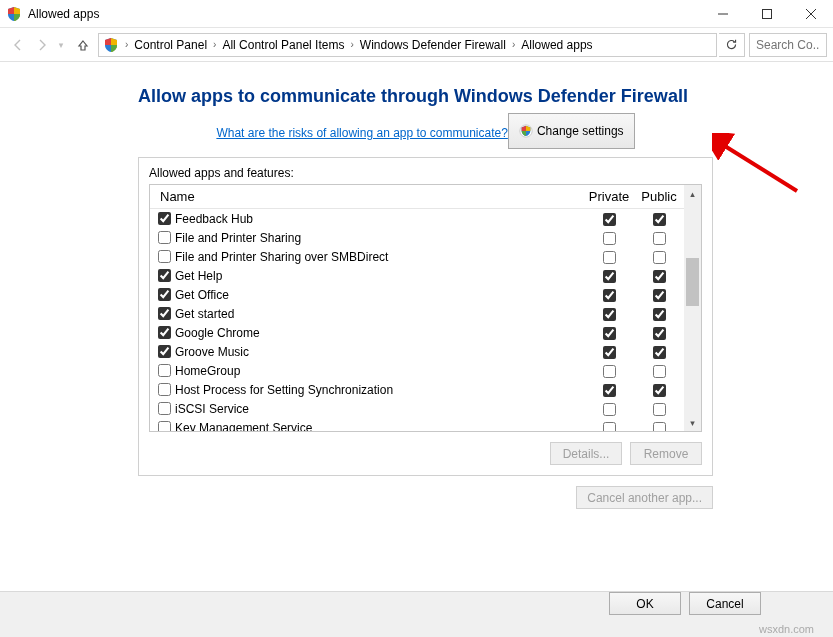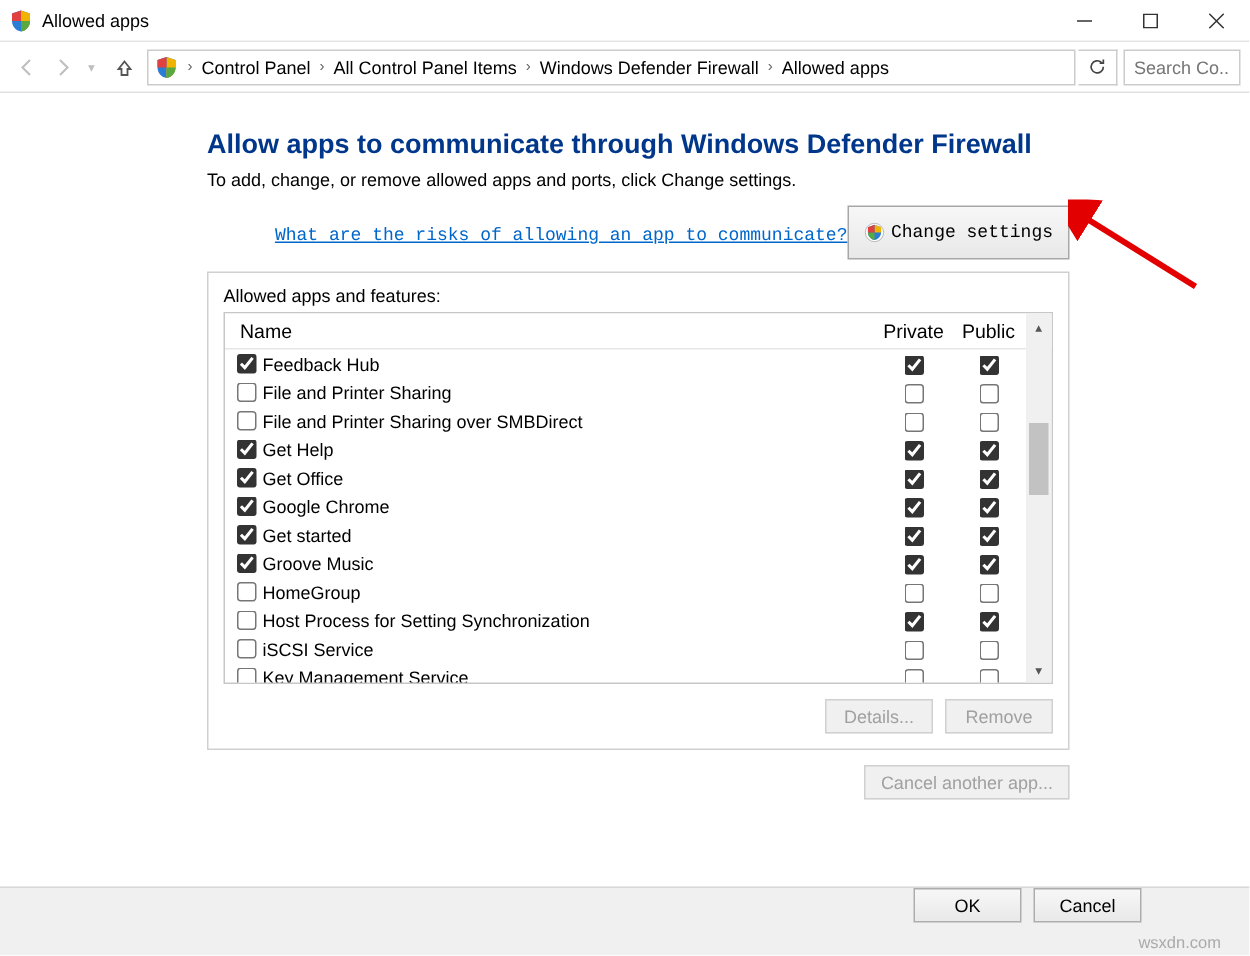--- a/index.html
+++ b/index.html
@@ -76,21 +76,21 @@
     padding: 24px 120px 0 138px;
   }
   h1.page-title {
     color:#00378a;
     font-weight:700;
     font-size:18px;
     margin-bottom:6px;
   }
   .subtext { font-size:12px; margin-bottom:10px; }
   .risks-link { color:#0066cc; font-size:12px; display:inline-block; margin-top:4px;}
-  .settings-row { display:flex; justify-content:flex-end; align-items:center; margin-bottom:8px;font-family:Liberation Mono, monospace;}
+  .settings-row { display:flex; justify-content:center; align-items:center; margin-bottom:8px;}
   .change-settings-btn {
     height:36px;
     padding:16px 10px;
     border:1px solid #a7a7a7;
     background:linear-gradient(#f7f7f7,#e8e8e8);
     display:flex; align-items:center; gap:4px;
     font-size:12px;
     font-family:inherit;
   }
   .change-settings-btn .mini-shield { width:14px; height:14px; }
@@ -258,21 +258,20 @@
   <div class="refresh-btn">
     <svg width="13" height="13" viewBox="0 0 16 16">
         <path d="M13 8 A5 5 0 1 1 11.5 4.5 M13 2 V5 H10" fill="none" stroke="currentColor" stroke-width="1.4"></path>
       </svg>
   </div>
   <input class="search" placeholder="Search Co..." style="">
 </div>
 
 <div class="content">
   <h1 class="page-title">Allow apps to communicate through Windows Defender Firewall</h1>
-  <div class="subtext">To add, change, or remove allowed apps and ports, click Change settings.</div>
 
   <div class="settings-row">
     <a href="#" class="risks-link">What are the risks of allowing an app to communicate?</a>
     <button class="change-settings-btn">
       <svg class="mini-shield" viewBox="0 0 16 16">
           <use href="#mini-shield"></use>
         </svg>
       <span>Change settings</span>
     </button>
   </div>
@@ -324,29 +323,29 @@
             <div class="cell-name">
               <input type="checkbox" checked="" style="">
               <span>Get Office</span>
             </div>
             <div class="cell"><input type="checkbox" checked="" style=""></div>
             <div class="cell"><input type="checkbox" checked="" style=""></div>
           </div>
           <div class="row">
             <div class="cell-name">
               <input type="checkbox" checked="" style="">
+              <span>Get started</span>
+            </div>
+            <div class="cell"><input type="checkbox" checked="" style=""></div>
+            <div class="cell"><input type="checkbox" checked="" style=""></div>
+          </div>
+          <div class="row">
+            <div class="cell-name">
+              <input type="checkbox" checked="" style="">
               <span>Google Chrome</span>
-            </div>
-            <div class="cell"><input type="checkbox" checked="" style=""></div>
-            <div class="cell"><input type="checkbox" checked="" style=""></div>
-          </div>
-          <div class="row">
-            <div class="cell-name">
-              <input type="checkbox" checked="" style="">
-              <span>Get started</span>
             </div>
             <div class="cell"><input type="checkbox" checked="" style=""></div>
             <div class="cell"><input type="checkbox" checked="" style=""></div>
           </div>
           <div class="row">
             <div class="cell-name">
               <input type="checkbox" checked="" style="">
               <span>Groove Music</span>
             </div>
             <div class="cell"><input type="checkbox" checked="" style=""></div>

